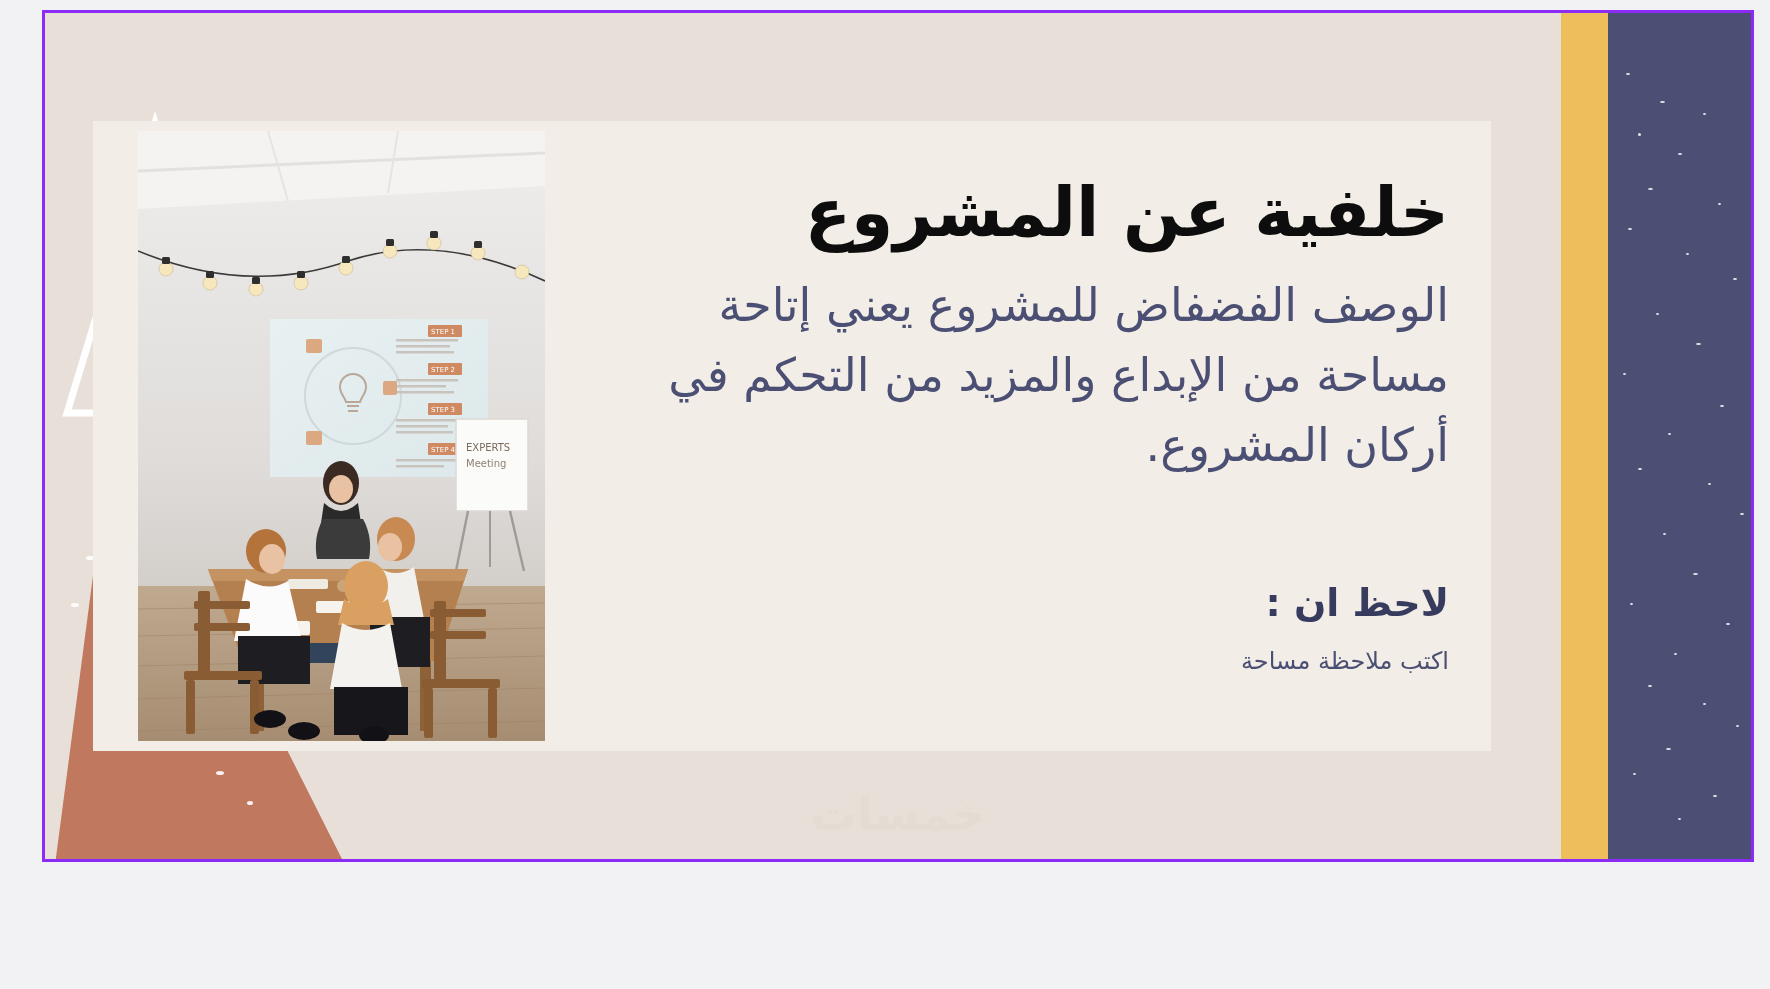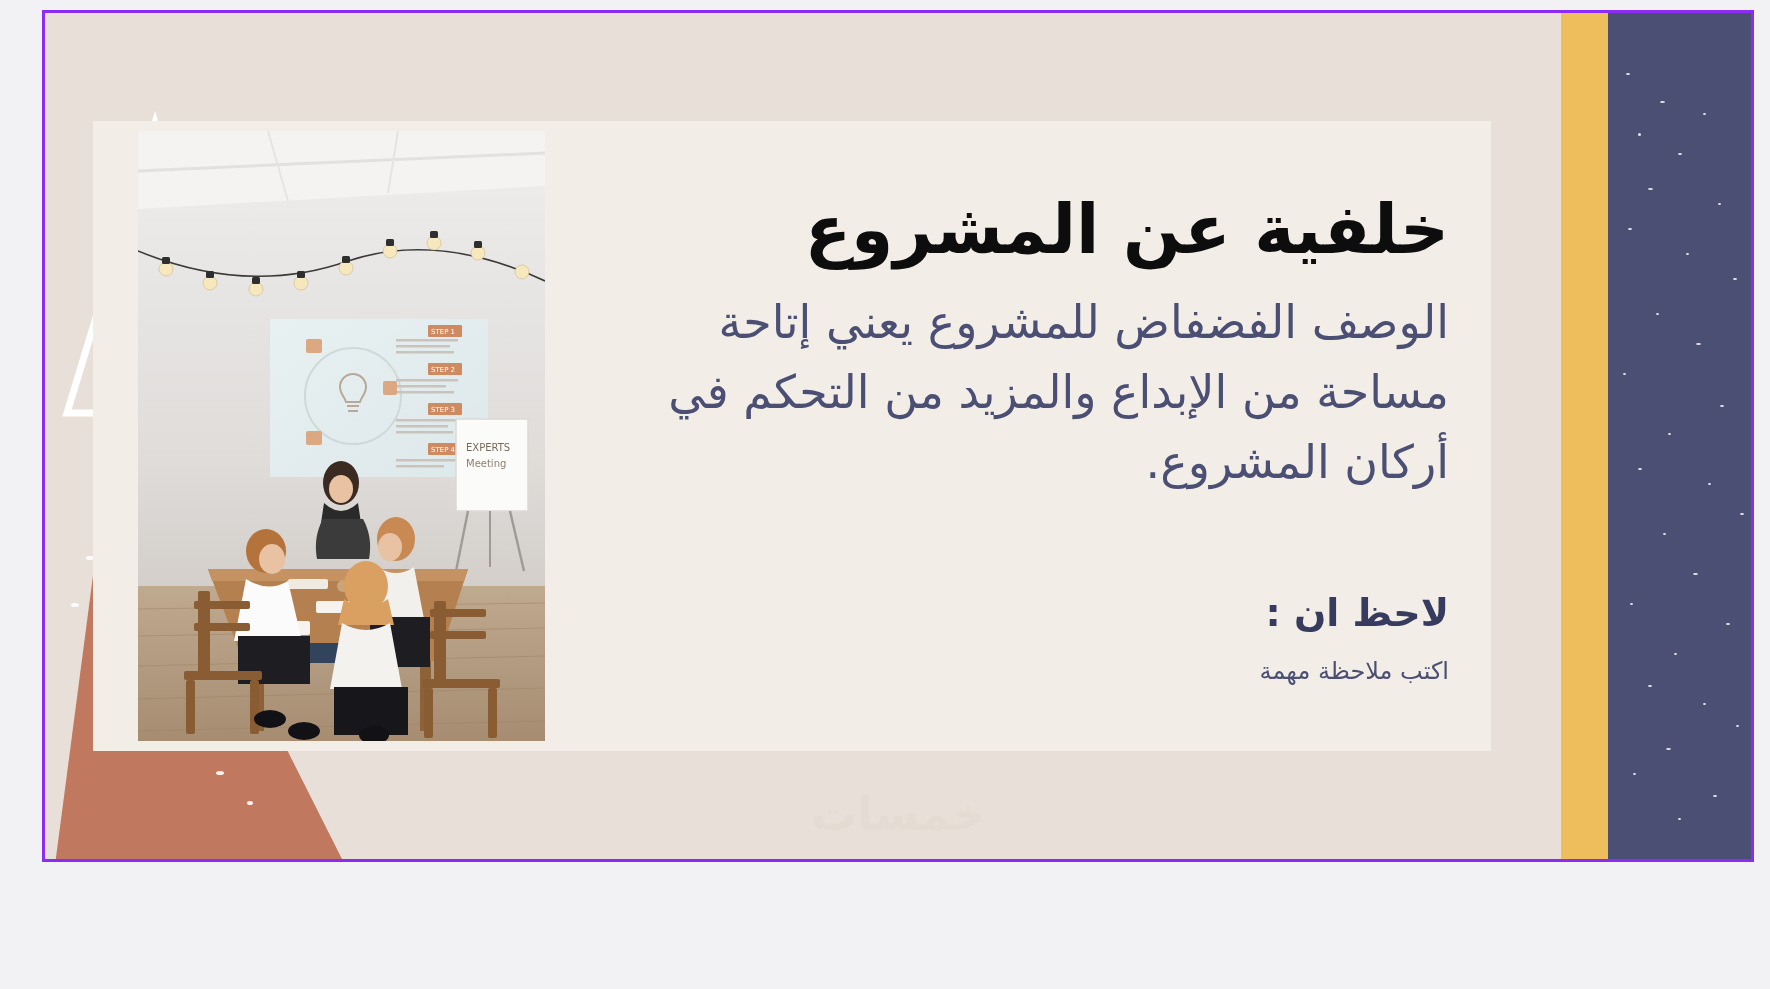--- a/index.html
+++ b/index.html
@@ -74,21 +74,21 @@
     left:45px; top:10px;
     width:407px; height:610px;
     overflow:hidden;
     background:#737373;
   }
   .photo svg{display:block;}
 
   
   .text-col{
     position:absolute;
-    right:42px; top:72px;
+    right:42px; top:55px;
     width:830px;
     text-align:right;
     direction:rtl;
   }
   .slide-title{
     margin:0;
     font-size:68px;
     font-weight:700;
     line-height:1.08;
     color:#0d0d0d;
@@ -96,21 +96,21 @@
   }
   .slide-body{
     margin:22px 0 0 0;
     font-size:46px;
     font-weight:400;
     line-height:1.52;
     color:#4b4f74;
   }
   .note-block{
     position:absolute;
-    right:42px; top:470px;
+    right:42px; top:460px;
     width:830px;
     text-align:right;
     direction:rtl;
   }
   .note-title{
     margin:0;
     font-size:38px;
     font-weight:700;
     color:#373b5e;
   }
@@ -373,21 +373,21 @@
         </svg>
       </div>
 
       <div class="text-col">
         <h1 class="slide-title">خلفية عن المشروع</h1>
         <p class="slide-body">الوصف الفضفاض للمشروع يعني إتاحة مساحة من الإبداع والمزيد من التحكم في أركان المشروع.</p>
       </div>
 
       <div class="note-block">
         <h2 class="note-title">لاحظ ان :</h2>
-        <p class="note-text">اكتب ملاحظة مهمة</p>
+        <p class="note-text">اكتب ملاحظة مساحة</p>
       </div>
 
     </div>
 
     <div class="watermark">خمسات</div>
 
   </div>
 </div>
 
 </body></html>

